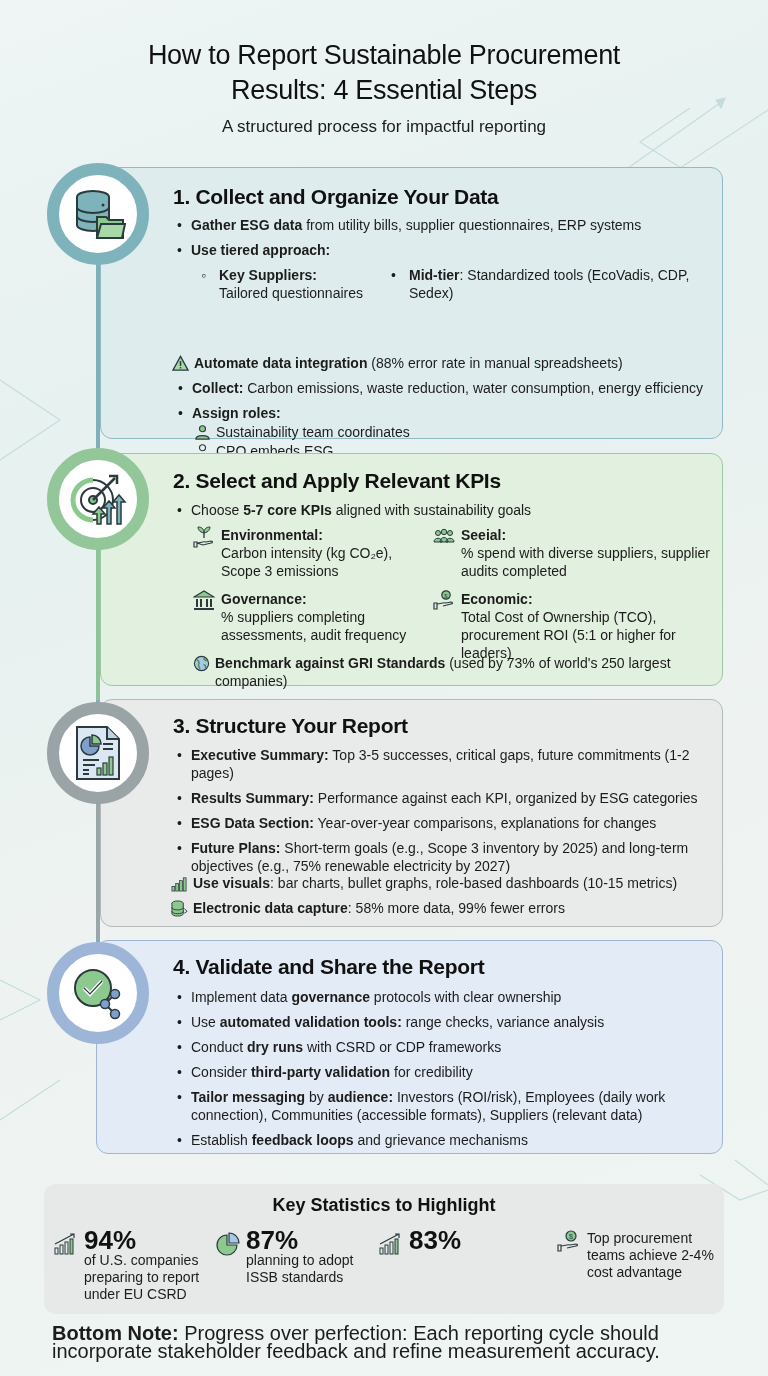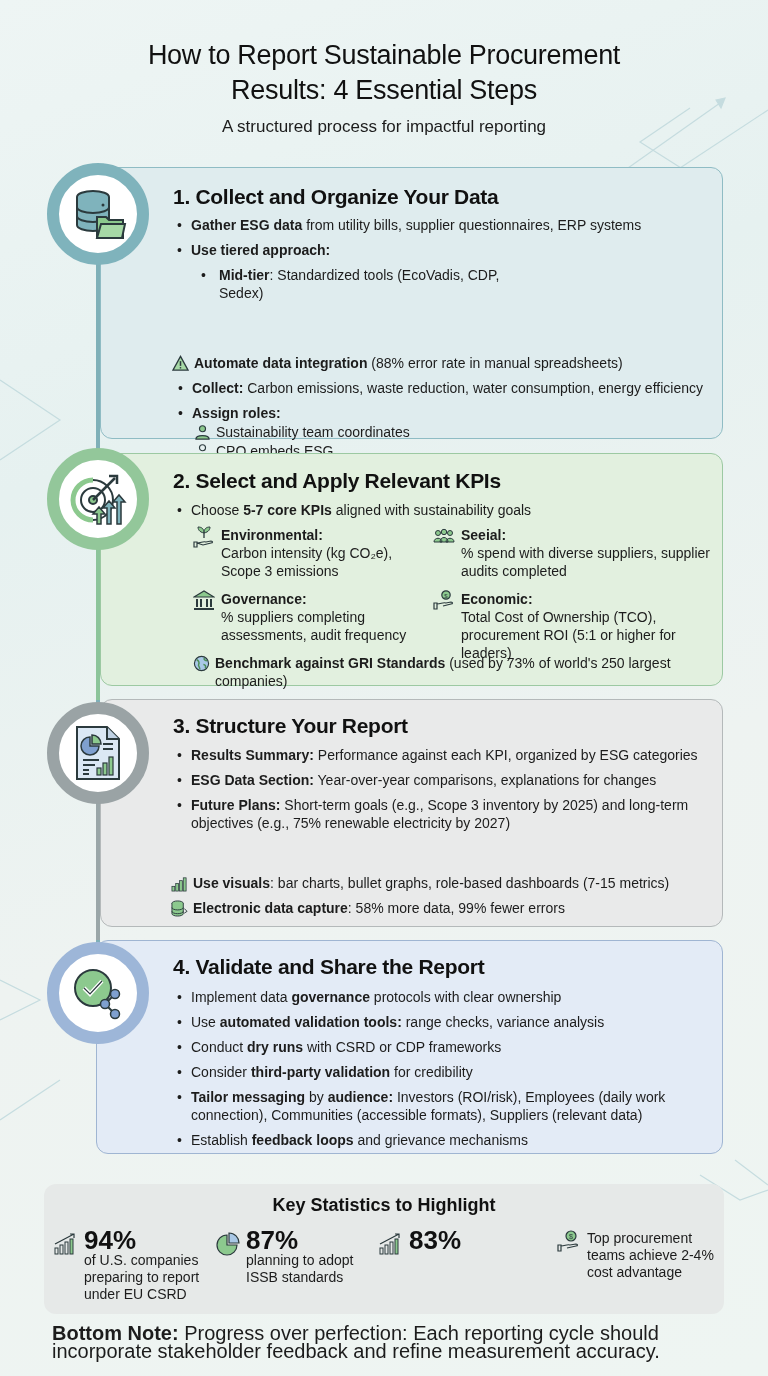--- a/index.html
+++ b/index.html
@@ -97,20 +97,21 @@
     <circle cx="34" cy="20" r="1.5" fill="#2b3a3d"></circle>
     <path d="M28 32 h9 l3 3 h14 v18 h-26 z" fill="#8cc98e" stroke="#2b3a3d" stroke-width="2"></path>
     <path d="M28 53 l4 -14 h24 l-3 14 z" fill="#a6d9a6" stroke="#2b3a3d" stroke-width="2"></path>
   </svg>
 </div>
 <div class="step-title" style="top:185px;">1. Collect and Organize Your Data</div>
 <div class="content" style="top:216px; width:545px;">
   <div class="bl"><b>Gather ESG data</b><span> from utility bills, supplier questionnaires, ERP systems</span></div>
   <div class="bl"><b>Use tiered approach:</b></div>
   <div class="sub2">
+    <div class="col hollow"><b>Key Suppliers:</b><br><span>Tailored questionnaires</span></div>
     <div class="col solid second"><b>Mid-tier</b><span>: Standardized tools (EcoVadis, CDP, Sedex)</span></div>
   </div>
 </div>
 <div class="content" style="top:306px; left:172px; width:550px;margin-top:48px;">
   <div class="ic-line">
     <svg class="ic" viewBox="0 0 18 18">
         <path d="M9 1.5 L17 16 H1 Z" fill="#a6d9a6" stroke="#2b3a3d" stroke-width="1.4"></path>
         <path d="M9 6.5 v5" stroke="#2b3a3d" stroke-width="1.6"></path>
         <circle cx="9" cy="13.5" r="0.9" fill="#2b3a3d"></circle>
       </svg>
@@ -215,33 +216,34 @@
     <path d="M17 13 a9 9 0 1 0 9 9 h-9 z" fill="#7fa0cf" stroke="#2b3a3d" stroke-width="1.5"></path>
     <path d="M19 11 a9 9 0 0 1 9 9 h-9 z" fill="#8cc98e" stroke="#2b3a3d" stroke-width="1.5"></path>
     <path d="M30 20 h10 M30 25 h10 M10 36 h16 M10 41 h12 M10 46 h6 M10 50 h6" stroke="#2b3a3d" stroke-width="2"></path>
     <rect x="24" y="44" width="4" height="7" fill="#8cc98e" stroke="#2b3a3d" stroke-width="1.2"></rect>
     <rect x="30" y="39" width="4" height="12" fill="#8cc98e" stroke="#2b3a3d" stroke-width="1.2"></rect>
     <rect x="36" y="33" width="4" height="18" fill="#8cc98e" stroke="#2b3a3d" stroke-width="1.2"></rect>
   </svg>
 </div>
 <div class="step-title" style="top:714px;">3. Structure Your Report</div>
 <div class="content" style="top:746px; width:545px;">
+  <div class="bl"><b>Executive Summary:</b><span> Top 3-5 successes, critical gaps, future commitments (1-2 pages)</span></div>
   <div class="bl"><b>Results Summary:</b><span> Performance against each KPI, organized by ESG categories</span></div>
   <div class="bl"><b>ESG Data Section:</b><span> Year-over-year comparisons, explanations for changes</span></div>
   <div class="bl"><b>Future Plans:</b><span> Short-term goals (e.g., Scope 3 inventory by 2025) and long-term objectives (e.g., 75% renewable electricity by 2027)</span></div>
 </div>
 <div class="content" style="top:874px; left:171px; width:550px;">
   <div class="ic-line">
     <svg class="ic" viewBox="0 0 18 18">
         <rect x="1" y="12" width="3" height="5" fill="#8cc98e" stroke="#2b3a3d" stroke-width="0.8"></rect>
         <rect x="5" y="9" width="3" height="8" fill="#8cc98e" stroke="#2b3a3d" stroke-width="0.8"></rect>
         <rect x="9" y="6" width="3" height="11" fill="#8cc98e" stroke="#2b3a3d" stroke-width="0.8"></rect>
         <rect x="13" y="3" width="3" height="14" fill="#8cc98e" stroke="#2b3a3d" stroke-width="0.8"></rect>
       </svg>
-    <b>Use visuals</b><span>: bar charts, bullet graphs, role-based dashboards (7-15 metrics)</span>
+    <b>Use visuals</b><span>: bar charts, bullet graphs, role-based dashboards (10-15 metrics)</span>
   </div>
   <div class="ic-line">
     <svg class="ic" viewBox="0 0 18 18">
         <ellipse cx="7" cy="3.5" rx="6" ry="2.5" fill="#8cc98e" stroke="#2b3a3d" stroke-width="1"></ellipse>
         <path d="M1 3.5 v11 a6 2.5 0 0 0 12 0 v-11" fill="#8cc98e" stroke="#2b3a3d" stroke-width="1"></path>
         <path d="M1 8 a6 2.5 0 0 0 12 0 M1 12 a6 2.5 0 0 0 12 0" fill="none" stroke="#2b3a3d" stroke-width="1"></path>
         <path d="M14 9 l3 3 M14 14 l3 -2" stroke="#2b3a3d" stroke-width="1"></path>
       </svg>
     <b>Electronic data capture</b><span>: 58% more data, 99% fewer errors</span>
   </div>

